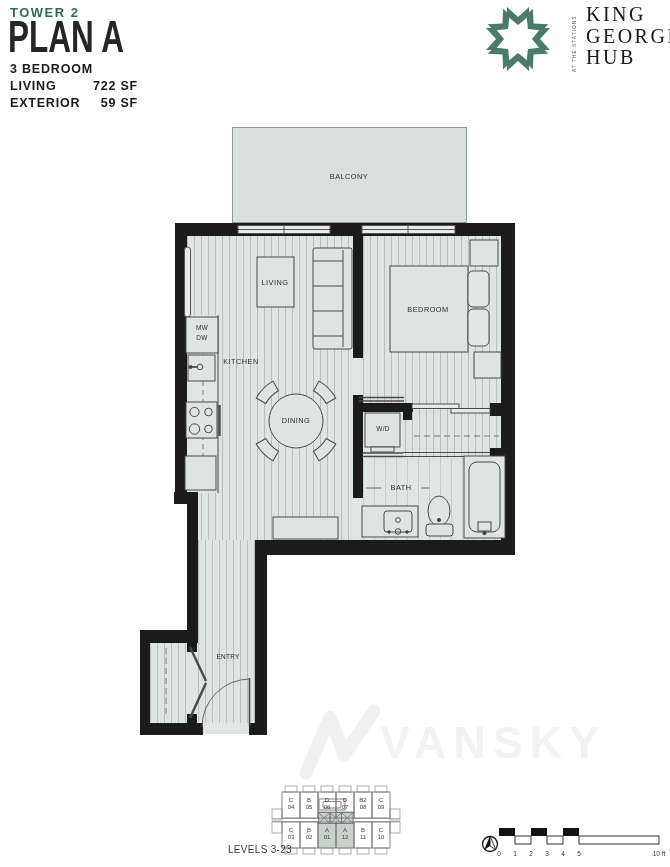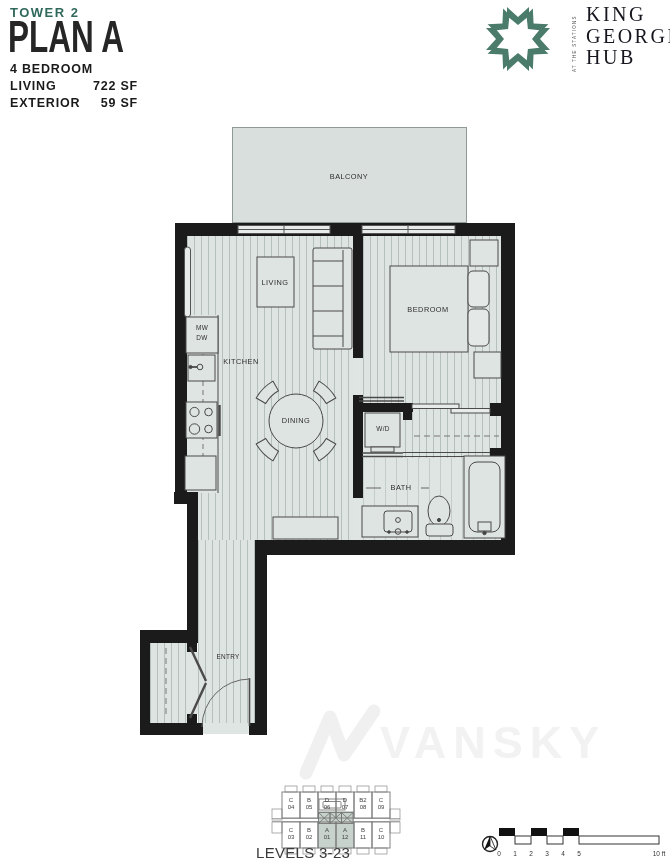--- a/index.html
+++ b/index.html
@@ -20,41 +20,41 @@
   .hdr-plan{position:absolute;left:8px;top:14px;font-size:45px;font-weight:bold;line-height:1;
             color:#262626;transform:scaleX(.70);transform-origin:0 0;letter-spacing:0px;}
   .hdr-type{position:absolute;left:10px;top:62px;font-size:12.5px;font-weight:bold;
             letter-spacing:.8px;color:#1a1a1a;}
   .arearow{position:absolute;left:10px;width:128px;display:flex;justify-content:space-between;
            font-size:12.5px;font-weight:bold;letter-spacing:.8px;color:#1a1a1a;}
   .brand-name{position:absolute;left:586px;top:4px;font-family:"Liberation Serif",serif;
               font-size:20px;letter-spacing:2.5px;line-height:21.5px;color:#16161e;}
   .brand-tagline{position:absolute;left:572px;top:10px;height:62px;font-size:4.5px;
                  letter-spacing:1.2px;color:#555;writing-mode:vertical-rl;transform:rotate(180deg);}
-  .levels-label{position:absolute;left:228px;top:844px;font-size:15px;letter-spacing:.3px;color:#3a3a3a;margin-left:28px;}
+  .levels-label{position:absolute;left:228px;top:844px;font-size:10px;letter-spacing:.3px;color:#3a3a3a;}
   .watermark{position:absolute;left:300px;top:700px;width:368px;height:85px;display:flex;
              align-items:center;color:#f2f2f2;font-size:45px;font-weight:bold;letter-spacing:7px;}
   svg{position:absolute;overflow:visible;}
   svg text{font-family:"Liberation Sans",sans-serif;}
 </style>
 </head>
 <body>
 
 <div id="canvas">
 
   <div class="watermark">
     <svg width="80" height="80" viewBox="0 0 80 80" style="position:static">
       <path d="M6,70 L30,14 L44,52 L74,8" stroke="#f0f0f0" stroke-width="13" fill="none" stroke-linecap="round" stroke-linejoin="round"></path>
     </svg>
     <span>VANSKY</span>
   </div>
 
   <div class="hdr-tower">TOWER 2</div>
   <div class="hdr-plan">PLAN A</div>
-  <div class="hdr-type">4 BEDROOM</div>
+  <div class="hdr-type">3 BEDROOM</div>
   <div class="arearow" style="top:79px;">
     <span>LIVING</span>
     <span>722 SF</span>
   </div>
   <div class="arearow" style="top:96px;">
     <span>EXTERIOR</span>
     <span>59 SF</span>
   </div>
 
   <svg width="72" height="72" viewBox="0 0 72 72" style="left:482px;top:3px;">

